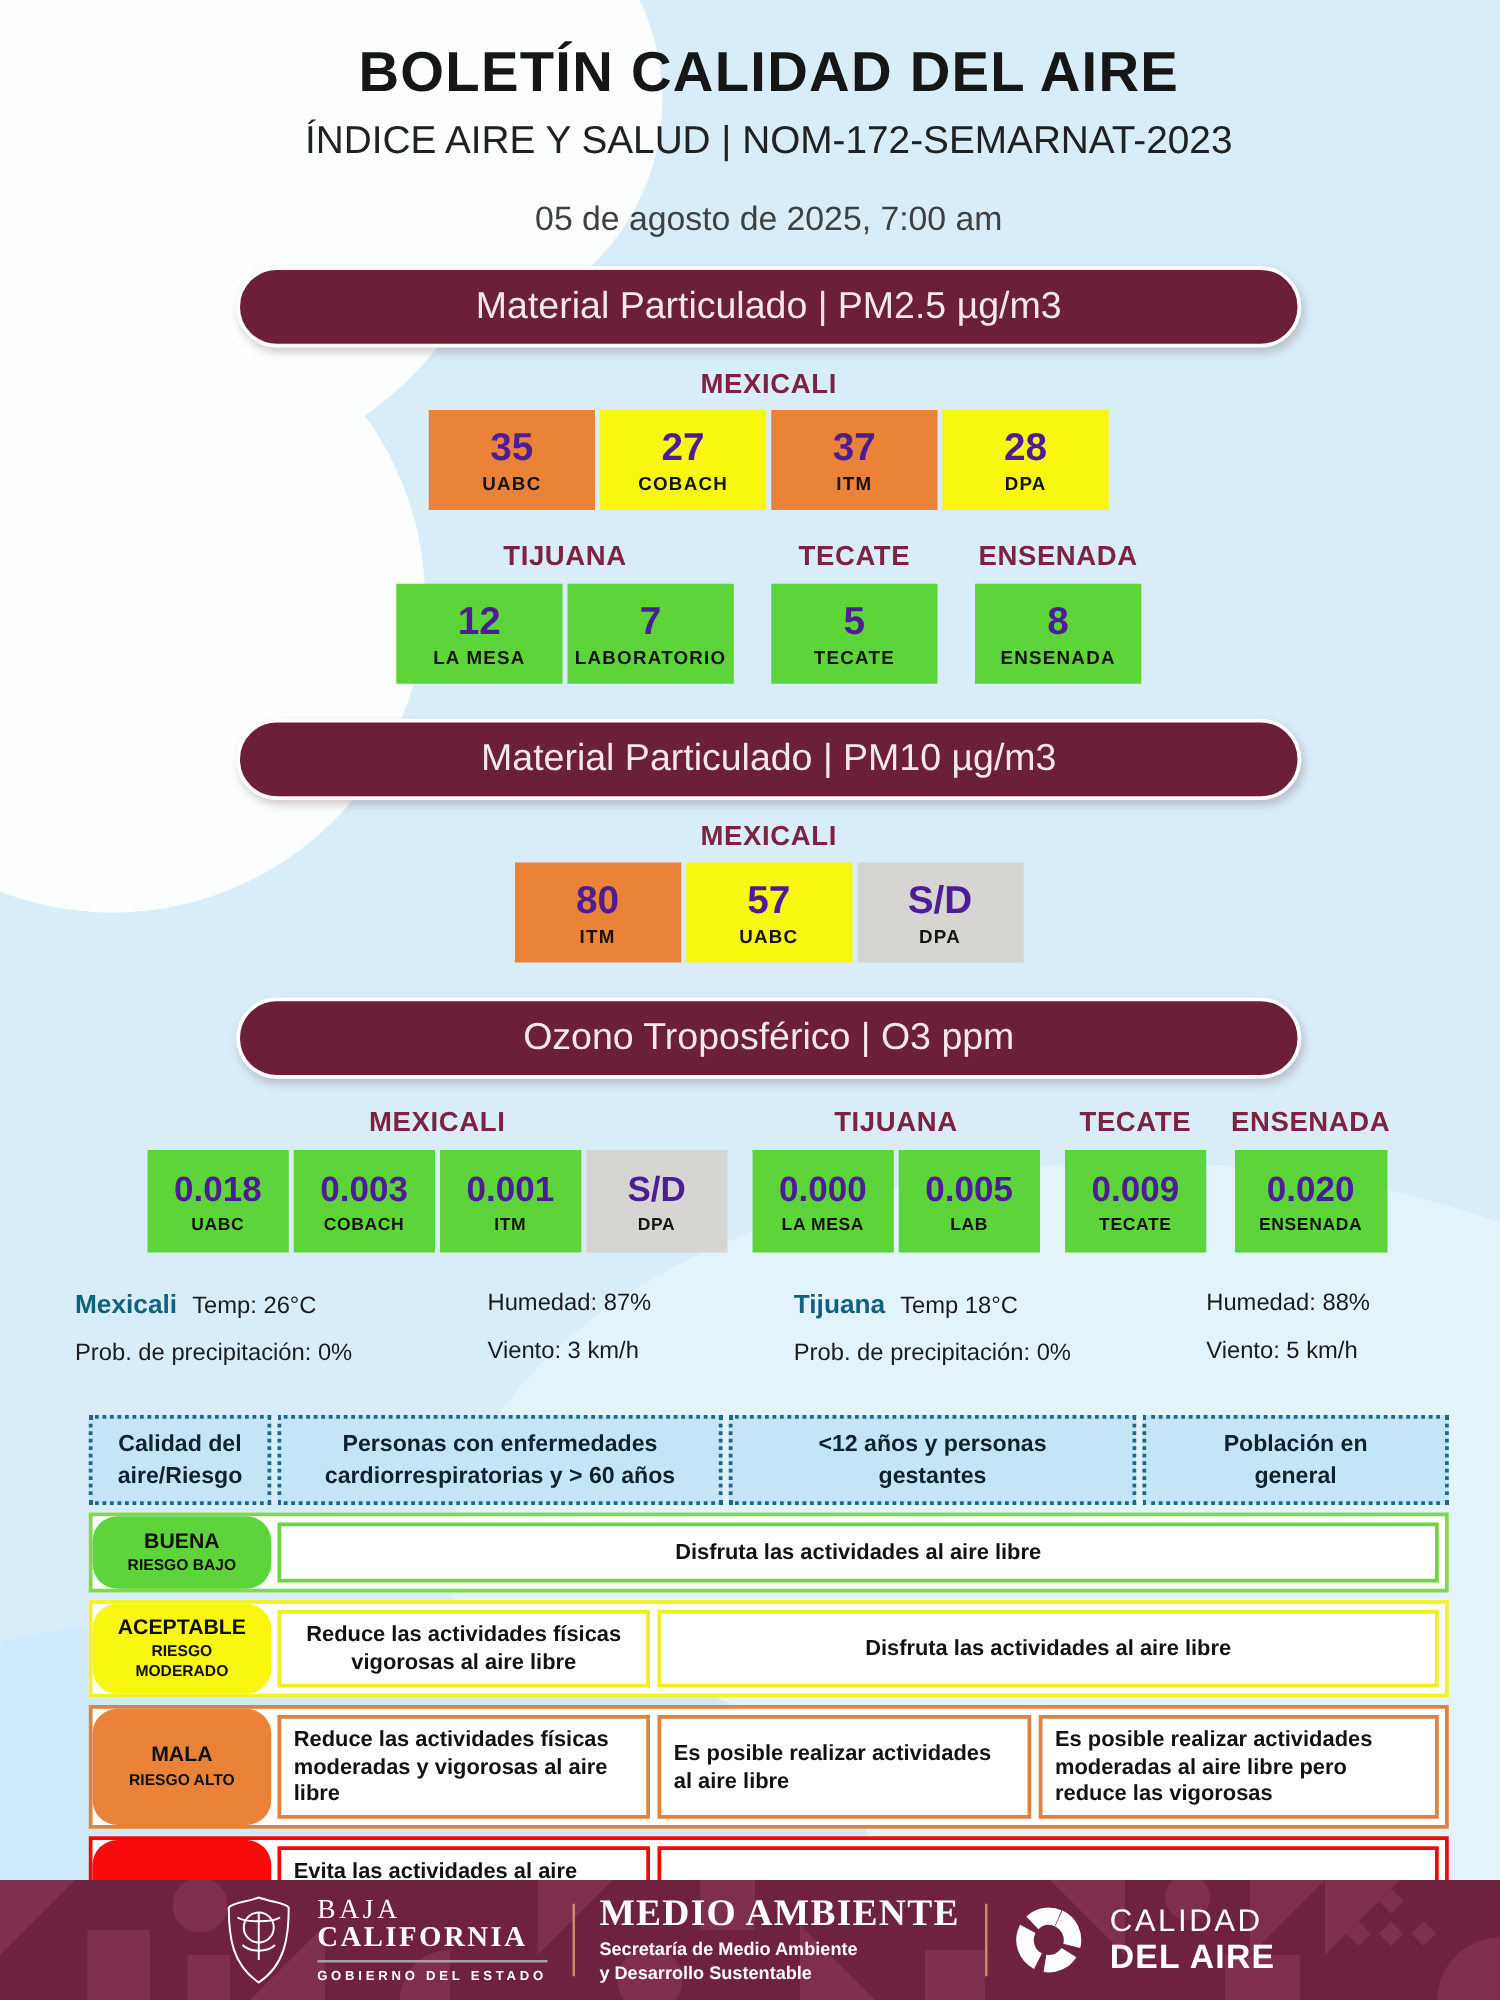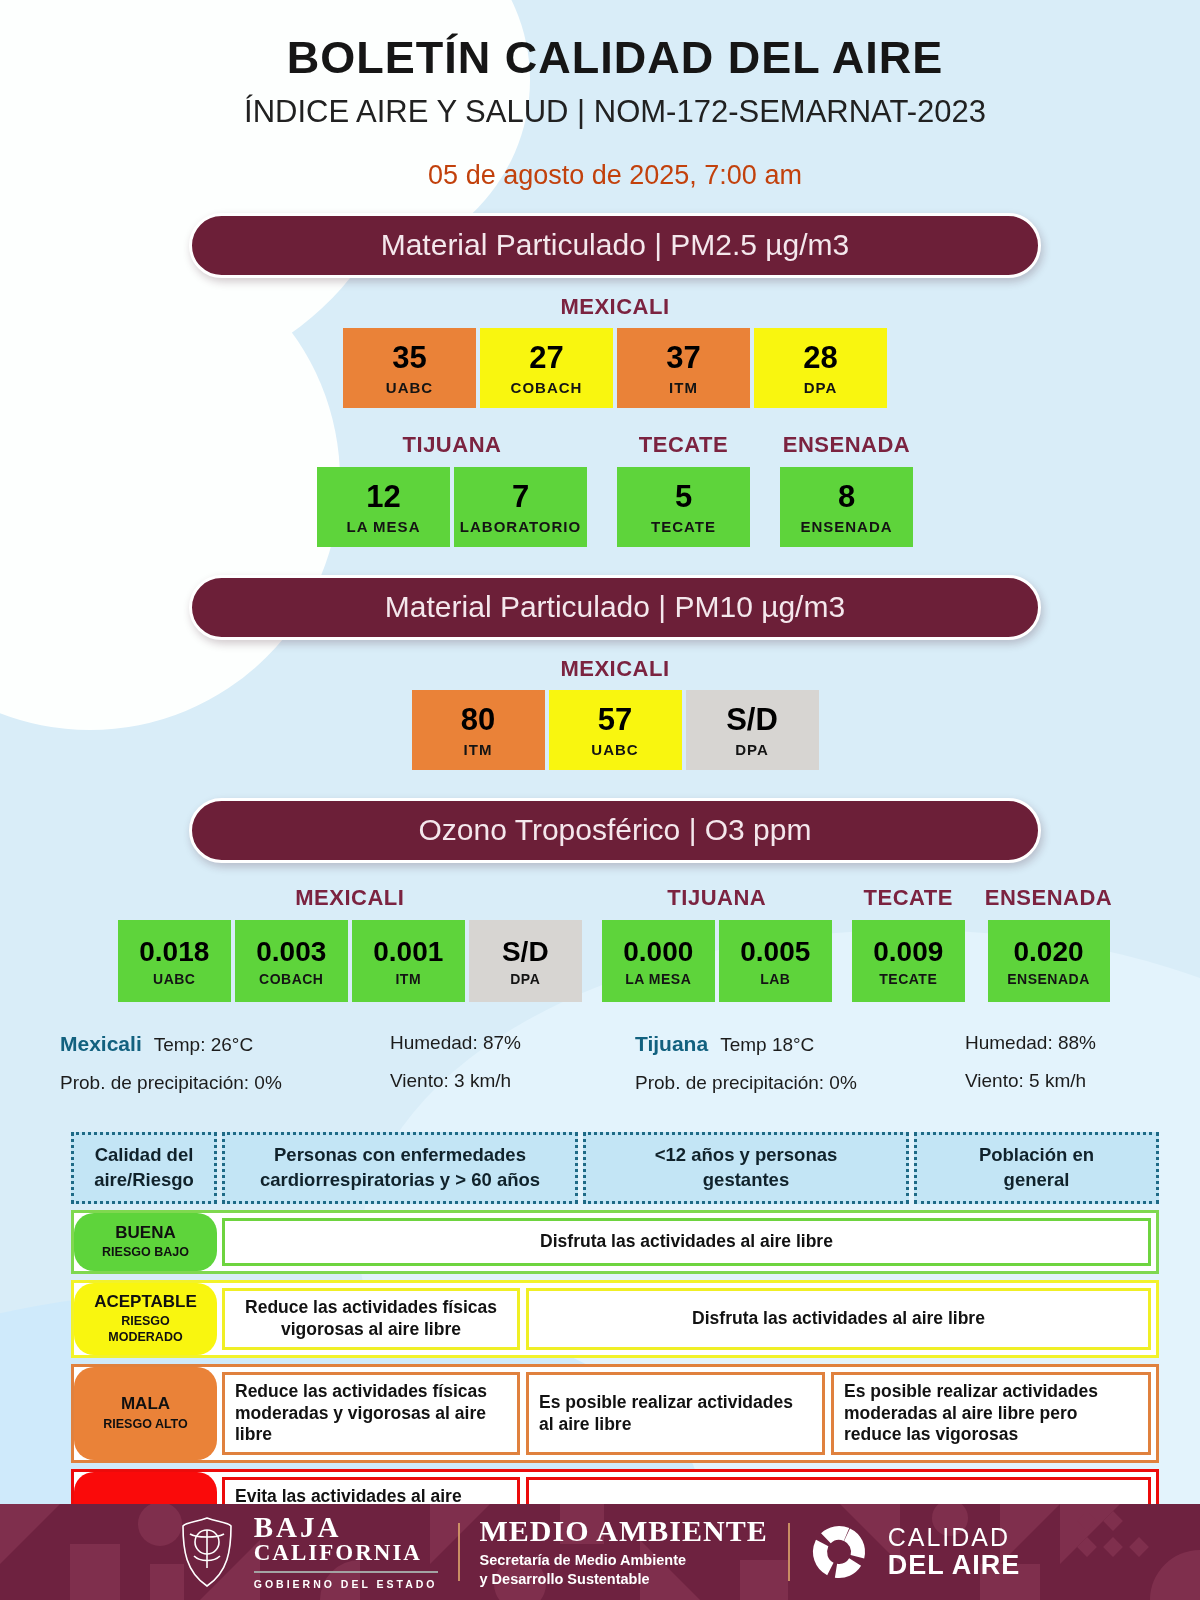--- a/index.html
+++ b/index.html
@@ -8,31 +8,31 @@
   .cloud { position: absolute; border-radius: 50%; background: #fdfffe; z-index: 0; }
   .cloud.c1 { left: -190px; top: -170px; width: 600px; height: 560px; }
   .cloud.c2 { left: -160px; top: 230px; width: 500px; height: 500px; }
   .cloud.c3 { left: 130px; top: -110px; width: 400px; height: 380px; }
   .cloud.c4 { background: #e3f3fc; left: 360px; top: 930px; width: 1100px; height: 640px; }
   .cloud.c5 { background: #cfeafb; left: -260px; top: 1290px; width: 960px; height: 420px; }
   .content { position: relative; z-index: 2; }
 
   .title { padding-top: 32px; text-align: center; font-size: 45px; font-weight: 800; letter-spacing: 1px; color: #161616; }
   .subtitle { text-align: center; font-size: 31px; font-weight: 500; color: #212121; margin-top: 10px; }
-  .date { text-align: center; font-size: 27px; font-weight: 500; color: #c2410c; margin-top: 30px; }
+  .date { text-align: center; font-size: 27px; font-weight: 500; color: #404040; margin-top: 30px; }
 
   .banner { width: 852px; margin: 22px auto 0; background: #6c1f38; border: 3px solid #ffffff;
             border-radius: 35px; color: #f4e7ec; text-align: center; font-size: 30px; font-weight: 400;
             padding: 12px 0 13px; box-shadow: 2px 4px 8px rgba(60,20,35,.22); }
 
   .city-label { color: #7b2340; font-weight: 800; font-size: 22px; text-align: center; letter-spacing: .5px; }
 
   .vrow { display: flex; justify-content: center; gap: 4px; margin-top: 8px; }
   .vbox { width: 133px; height: 80px; display: flex; flex-direction: column; align-items: center; justify-content: center; }
-  .vbox .num { font-size: 31px; font-weight: 800; color: #000000; }
+  .vbox .num { font-size: 31px; font-weight: 800; color: #4c1d95; }
   .vbox .sta { font-size: 15px; font-weight: 700; color: #141414; letter-spacing: 1px; margin-top: 3px; }
   .orange { background: #EA8238; }
   .yellow { background: #F9F60F; }
   .green  { background: #5ED43B; }
   .gray   { background: #D7D5D2; }
 
   .groups-row { display: flex; justify-content: center; align-items: flex-start; gap: 30px; margin-top: 24px; }
   .group .city-label { margin-bottom: 0; }
   .group .vrow { margin-top: 9px; }
 
@@ -72,21 +72,21 @@
   .row-mala     { border-color: #e0813e; } .row-mala .rlabel { background: #EA8238; } .row-mala .rcell { border-color: #e0813e; min-height: 72px; }
   .row-muymala  { border-color: #ec0b0b; } .row-muymala .rlabel { background: #FA0A0A; } .row-muymala .rcell { border-color: #ec0b0b; min-height: 76px; }
   .row-extrema  { border-color: #8d4b97; } .row-extrema .rlabel { background: #9C51A1; } .row-extrema .rcell { border-color: #8d4b97; min-height: 90px; }
   .row-extrema .cat { font-size: 15.5px; }
 
   .footer { position: absolute; left: 0; bottom: 0; width: 1200px; height: 96px; background: #6e2240; overflow: hidden; z-index: 3; }
   .fpattern { position: absolute; inset: 0; opacity: .55; }
   .finner { position: relative; z-index: 2; height: 100%; display: flex; align-items: center; justify-content: center; gap: 20px; color: #ffffff; }
   .seal { flex: 0 0 auto; }
   .gov { display: flex; flex-direction: column; }
-  .gov1 { font-family: "Liberation Serif", serif; font-weight: 700; font-size: 29px; letter-spacing: 3px; line-height: .95; }
+  .gov1 { font-family: "Liberation Serif", serif; font-weight: 400; font-size: 22px; letter-spacing: 3px; line-height: .95; }
   .gov2 { font-family: "Liberation Serif", serif; font-weight: 700; font-size: 23px; letter-spacing: 2px; line-height: 1.05; }
   .gov3 { font-size: 10.5px; font-weight: 700; letter-spacing: 3px; border-top: 2px solid #a3a3a3; margin-top: 6px; padding-top: 5px; }
   .vdiv { width: 2px; height: 58px; background: #d9a06a; opacity: .85; }
   .ministry { display: flex; flex-direction: column; }
   .min1 { font-family: "Liberation Serif", serif; font-weight: 700; font-size: 30px; letter-spacing: 1px; line-height: 1; }
   .min2 { font-size: 14.5px; font-weight: 700; margin-top: 5px; line-height: 1.25; }
   .min3 { font-size: 14.5px; font-weight: 700; line-height: 1.25; }
   .brand { display: flex; flex-direction: column; line-height: 1; }
   .b1 { font-size: 25px; font-weight: 400; letter-spacing: 2px; }
   .b2 { font-size: 27px; font-weight: 800; letter-spacing: 1px; margin-top: 2px; }

